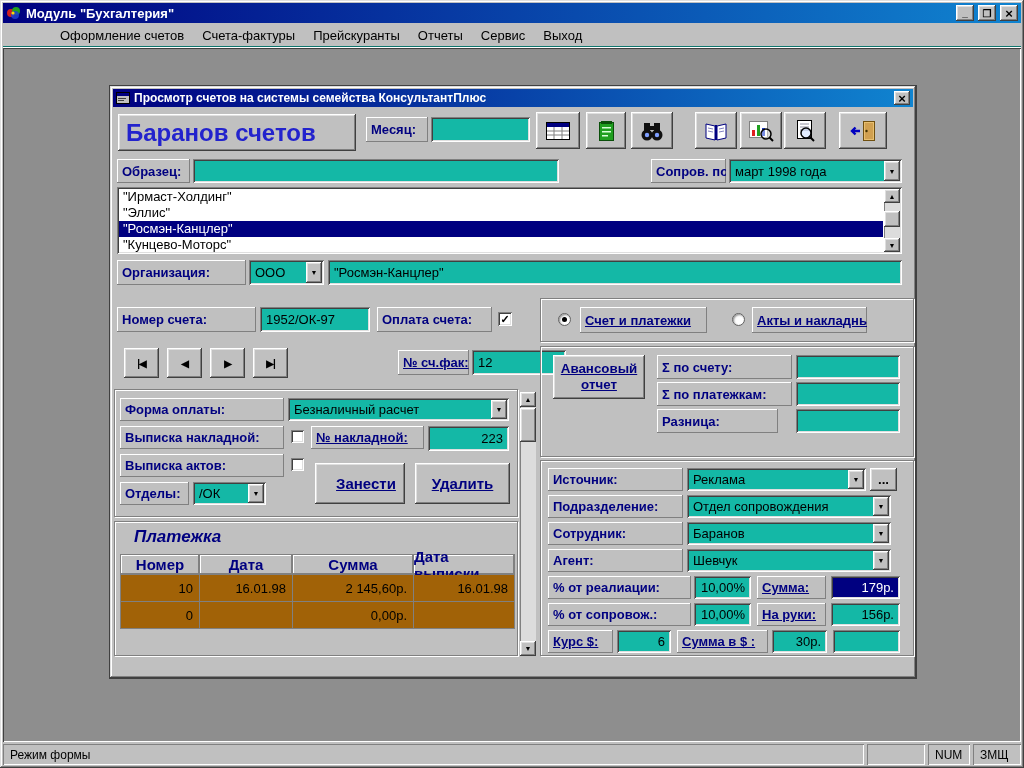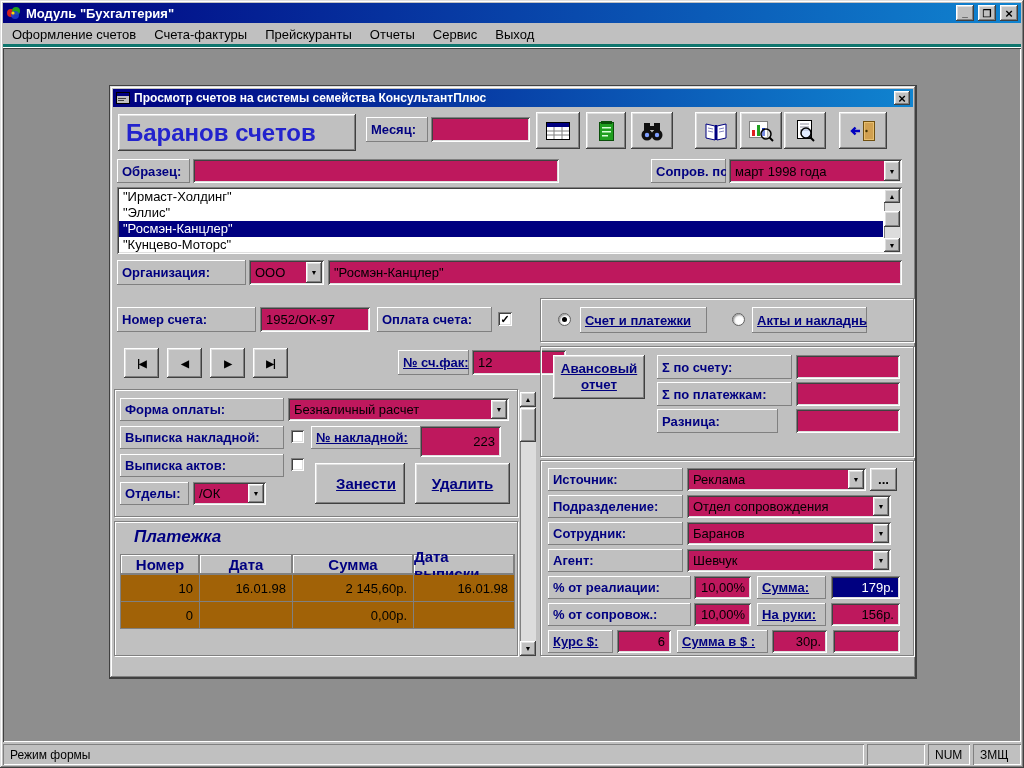--- a/index.html
+++ b/index.html
@@ -9,40 +9,40 @@
     box-shadow:inset -1px -1px #404040,inset 1px 1px #dfdfdf,inset -2px -2px #808080,inset 2px 2px #fff;}
   
   .titlebar{position:absolute;left:3px;top:3px;right:3px;height:20px;
     background:linear-gradient(90deg,#000080,#1084d0);display:flex;align-items:center;gap:4px;padding:0 3px;}
   .title-text{color:#fff;font-weight:bold;font-size:13px;flex:1;white-space:nowrap;overflow:hidden;}
   .winbtn{width:18px;height:16px;background:#c0c0c0;border:none;font-family:inherit;color:#000;
     box-shadow:inset -1px -1px #404040,inset 1px 1px #fff,inset -2px -2px #808080,inset 2px 2px #dfdfdf;
     display:flex;align-items:center;justify-content:center;font-size:10px;font-weight:bold;}
   .winbtn.min{align-items:flex-end;padding-bottom:3px;}
   .winbtn.cls{font-size:13px;}
-  .menubar{position:absolute;left:3px;top:25px;right:3px;height:22px;display:flex;align-items:center;background:#c0c0c0;border-bottom:3px solid #0f766e;box-shadow:0 1px 0 #fff;}
+  .menubar{position:absolute;left:3px;top:25px;right:3px;height:22px;display:flex;align-items:center;background:#c0c0c0;border-bottom:1px solid #0f766e;box-shadow:0 1px 0 #fff;padding-left:48px;}
   .menu-item{padding:0 9px;line-height:20px;cursor:default;white-space:nowrap;}
   .mdi{position:absolute;left:3px;top:48px;right:3px;bottom:26px;background:#8e8e8e;
     box-shadow:inset 1px 1px #404040,inset -1px -1px #fff;}
   .statusbar{position:absolute;left:3px;bottom:3px;right:3px;height:21px;display:flex;gap:3px;}
   .spanel{box-shadow:inset 1px 1px #808080,inset -1px -1px #fff;display:flex;align-items:center;padding:0 7px;font-size:12px;white-space:nowrap;}
   
   .form-window{position:absolute;left:106px;top:37px;width:808px;height:594px;background:#c0c0c0;border:1px solid #404040;
     box-shadow:inset -1px -1px #404040,inset 1px 1px #dfdfdf,inset -2px -2px #808080,inset 2px 2px #fff;}
   .fw-titlebar{position:absolute;left:3px;top:3px;right:3px;height:18px;
     background:linear-gradient(90deg,#000080,#1084d0);display:flex;align-items:center;gap:4px;padding:0 3px;}
   .fw-title{color:#fff;font-weight:bold;font-size:12px;flex:1;white-space:nowrap;overflow:hidden;}
   
   .lbl{position:absolute;background:#c0c0c0;color:#000080;font-weight:bold;
     box-shadow:inset -1px -1px #808080,inset 1px 1px #fff;
     display:flex;align-items:center;padding:0 5px;white-space:nowrap;overflow:hidden;}
   .hdr{position:absolute;background:#c0c0c0;color:#2323cd;font-weight:bold;font-size:24px;
     box-shadow:inset -1px -1px #404040,inset 1px 1px #fff,inset -2px -2px #808080,inset 2px 2px #dfdfdf;
     display:flex;align-items:center;padding:0 8px;white-space:nowrap;}
-  .fld{position:absolute;background:#be185d;
+  .fld{position:absolute;background:#14b8a6;
     box-shadow:inset 1px 1px #808080,inset -1px -1px #fff,inset 2px 2px #404040,inset -2px -2px #dfdfdf;
     display:flex;align-items:center;padding:0 6px;white-space:nowrap;overflow:hidden;}
   .fld.num{justify-content:flex-end;}
   .fld.sel{background:#000080;color:#fff;}
   .combo{padding-right:20px;}
   .cbtn{position:absolute;right:2px;top:2px;bottom:2px;width:16px;background:#c0c0c0;border:none;
     box-shadow:inset -1px -1px #404040,inset 1px 1px #fff,inset -2px -2px #808080,inset 2px 2px #dfdfdf;
     display:flex;align-items:center;justify-content:center;font-size:7px;color:#000;font-family:inherit;}
   .btn{position:absolute;background:#c0c0c0;border:none;font-family:inherit;color:#000;
     box-shadow:inset -1px -1px #404040,inset 1px 1px #fff,inset -2px -2px #808080,inset 2px 2px #dfdfdf;
@@ -250,21 +250,21 @@
 
       <div class="etched" style="left:4px;top:303px;width:404px;height:128px;"></div>
       <div class="lbl" style="left:10px;top:312px;width:164px;height:23px;">Форма оплаты:</div>
       <div class="fld combo" style="left:178px;top:312px;width:221px;height:23px;">
         <span>Безналичный расчет</span>
         <button class="cbtn">▼</button>
       </div>
       <div class="lbl" style="left:10px;top:340px;width:164px;height:23px;">Выписка накладной:</div>
       <div class="chk" style="left:181px;top:344px;width:13px;height:13px;"></div>
       <div class="lbl ul" style="left:201px;top:340px;width:113px;height:23px;">№ накладной:</div>
-      <div class="fld num" style="left:310px;top:340px;width:81px;height:31px;">223</div>
+      <div class="fld num" style="left:318px;top:340px;width:81px;height:25px;">223</div>
       <div class="lbl" style="left:10px;top:368px;width:164px;height:23px;">Выписка актов:</div>
       <div class="chk" style="left:181px;top:372px;width:13px;height:13px;"></div>
       <div class="lbl" style="left:10px;top:396px;width:69px;height:23px;">Отделы:</div>
       <div class="fld combo" style="left:83px;top:396px;width:73px;height:23px;">
         <span>/ОК</span>
         <button class="cbtn">▼</button>
       </div>
       <button class="btn actbtn ul" style="left:205px;top:377px;width:90px;height:41px;padding-left:12px;">Занести</button>
       <button class="btn actbtn ul" style="left:305px;top:377px;width:95px;height:41px;">Удалить</button>
 

